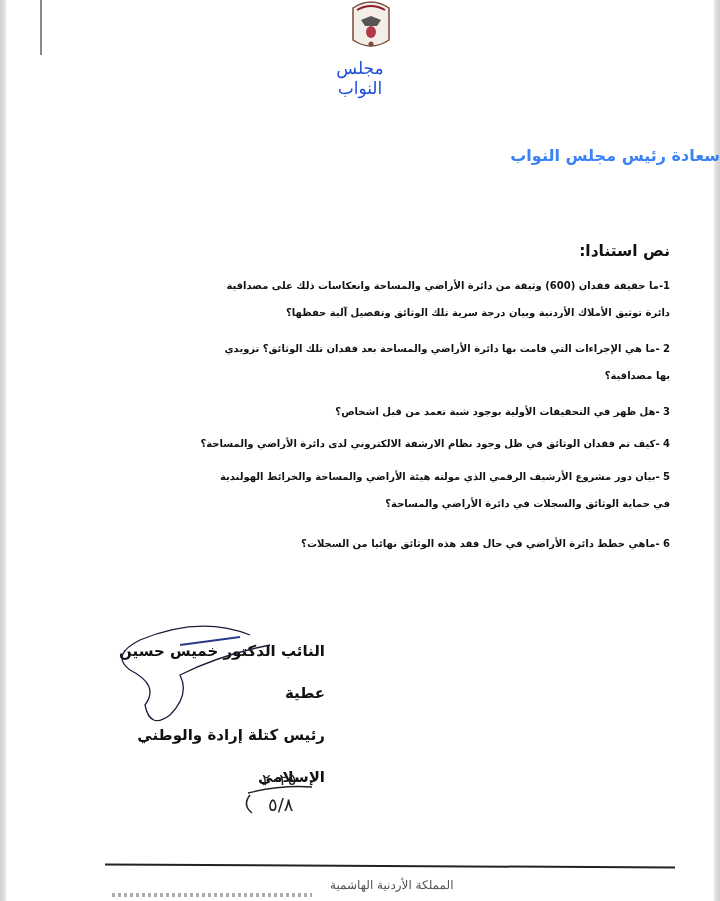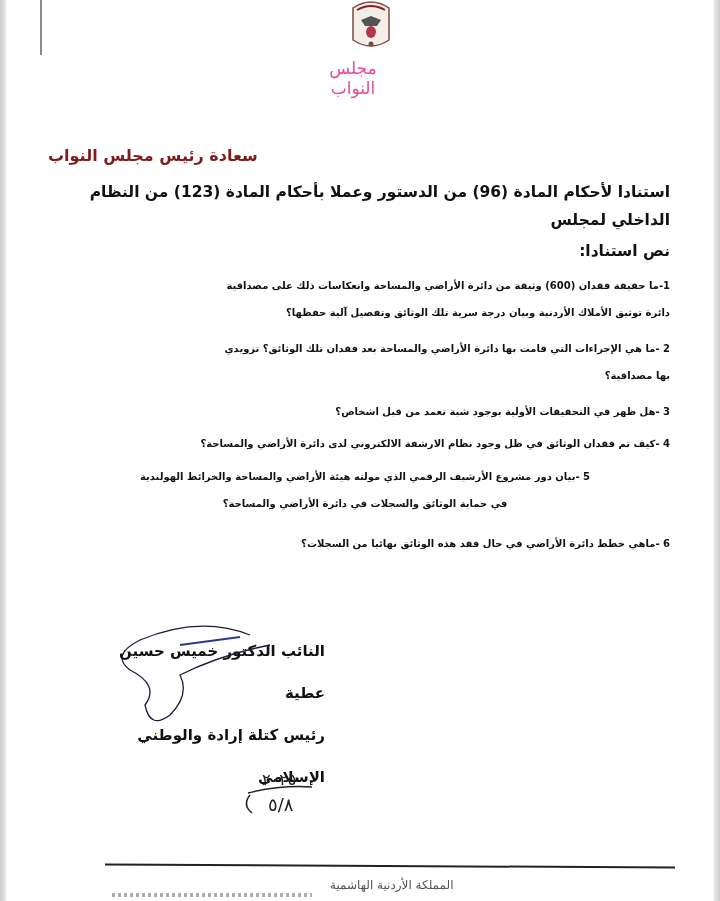--- a/index.html
+++ b/index.html
@@ -6,33 +6,33 @@
   body {
     width: 720px; height: 901px; overflow: hidden;
     background: #ffffff; position: relative;
     font-family: "DejaVu Sans", sans-serif;
   }
   .edge-left { position: absolute; left: 0; top: 0; width: 6px; height: 901px; background: linear-gradient(to right,#cfcfcf,#e9e9e9); }
   .edge-right { position: absolute; right: 0; top: 0; width: 6px; height: 901px; background: linear-gradient(to left,#cfcfcf,#e9e9e9); }
   .bind-mark { position: absolute; left: 40px; top: 0; width: 2px; height: 55px; background: #8a8a8a; }
 
   .emblem { position: absolute; left: 343px; top: 0; width: 56px; height: 50px; }
-  .org-name { position: absolute; left: 313px; top: 58px; width: 80px; text-align: center;
-    font-family: "DejaVu Serif", serif; font-size: 17px; color: #ec4899; direction: rtl; }
+  .org-name { position: absolute; left: 320px; top: 58px; width: 80px; text-align: center;
+    font-family: "DejaVu Serif", serif; font-size: 17px; color: #1d4ed8; direction: rtl; }
 
   .doc { position: absolute; left: 60px; right: 50px; direction: rtl; text-align: right; color: #111; font-weight: bold; }
-  .salutation { position: absolute; left: 0; right: 0; top: 146px; text-align: left; font-size: 16px; direction: rtl; font-weight: bold; color:#7f1d1d;padding-left:48px; }
+  .salutation { position: absolute; left: 0; right: 0; top: 146px; text-align: right; font-size: 16px; direction: rtl; font-weight: bold; color:#3b82f6;padding-left:48px; }
   .intro { top: 178px; font-size: 15.5px; line-height: 28px; }
   .q-heading { top: 242px; font-size: 15.5px; }
   .q { font-size: 10px; line-height: 27px; }
   .q1 { top: 272px; }
   .q2 { top: 335px; }
   .q3 { top: 398px; }
   .q4 { top: 430px; }
-  .q5 { top: 463px; text-align: center; }
+  .q5 { top: 463px; }
   .q6 { top: 530px; text-align: right; }
 
   .sig-block { position: absolute; left: 95px; width: 230px; top: 630px; direction: rtl; text-align: right; font-weight: bold; font-size: 15px; color: #111; line-height: 42px; }
   .signature { position: absolute; left: 100px; top: 615px; width: 200px; height: 120px; }
   .date-hand { position: absolute; left: 240px; top: 765px; width: 80px; height: 60px; }
 
   .footer-line { position: absolute; left: 105px; top: 865px; width: 570px; height: 2px; background: #222; transform: rotate(0.3deg); }
   .footer-text { position: absolute; left: 330px; top: 878px; font-size: 12px; color: #555; direction: rtl; font-family: "DejaVu Serif", serif; }
   .footer-small { position: absolute; left: 112px; top: 893px; width: 200px; height: 4px; background: repeating-linear-gradient(to right,#777 0 3px,transparent 3px 6px); opacity: .6; }
 </style>
@@ -48,21 +48,20 @@
   <path d="M14 10 Q28 2 42 10" fill="none" stroke="#8b1e2a" stroke-width="2"></path>
   <path d="M18 20 L28 16 L38 20 L34 26 L22 26 Z" fill="#555"></path>
   <ellipse cx="28" cy="32" rx="5" ry="6" fill="#b23a48"></ellipse>
   <circle cx="28" cy="44" r="2.5" fill="#7a4a3a"></circle>
 </svg>
 <div class="org-name">مجلس النواب</div>
 
 <div class="salutation">سعادة رئيس مجلس النواب</div>
 
 <div class="doc intro">
-  <div>استنادا لأحكام المادة (96) من الدستور وعملا بأحكام المادة (123) من النظام الداخلي لمجلس</div>
 </div>
 
 <div class="doc q-heading">نص استنادا:</div>
 
 <div class="doc q q1">
   <div>1-ما حقيقة فقدان (600) وثيقة من دائرة الأراضي والمساحة وانعكاسات ذلك على مصداقية</div>
   <div>دائرة توثيق الأملاك الأردنية وبيان درجة سرية تلك الوثائق وتفصيل آلية حفظها؟</div>
 </div>
 <div class="doc q q2">
   <div>2 -ما هي الإجراءات التي قامت بها دائرة الأراضي والمساحة بعد فقدان تلك الوثائق؟ تزويدي</div>

